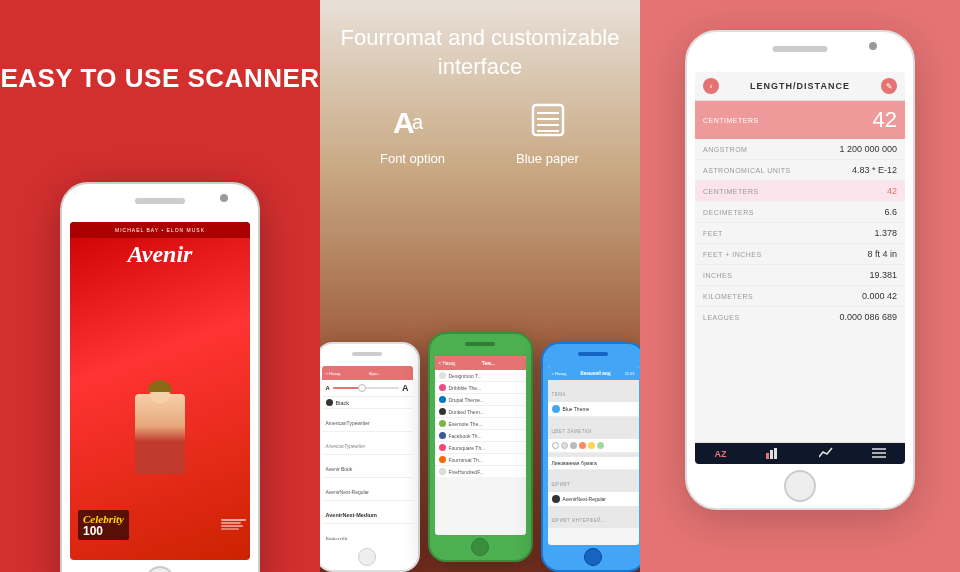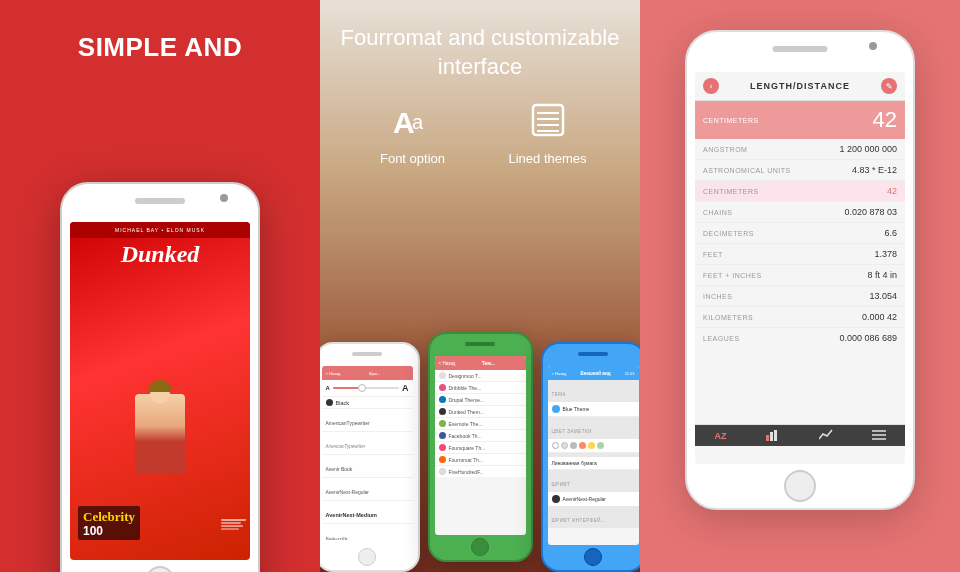--- a/index.html
+++ b/index.html
@@ -335,23 +335,23 @@
       color: #333;
       font-weight: 400;
     }
     .converter-row-highlighted {
       background: #fce4ec;
     }
     .converter-row-highlighted .converter-row-value {
       color: #e57373;
     }
     .converter-footer {
-      background: #404040;
-      position: absolute;
-      bottom: 18px;
+      background: #0f172a;
+      position: absolute;
+      bottom: 0;
       left: 0;
       right: 0;
       height: 22px;
       display: flex;
       align-items: center;
       justify-content: space-around;
       border-top: 1px solid #e0e0e0;
     }
     .converter-footer-icon {
       font-size: 11px;
@@ -368,48 +368,49 @@
       justify-content: space-between;
       font-size: 4px;
       color: white;
     }
   </style>
 </head>
 <body>
 
 <div class="panel-left">
   <div class="panel-left-title">
-    <span>SIMPLE AND</span><br>
+    <br>
+    <span>EASY TO USE SCANNER</span>
   </div>
 
   <div class="phone-left">
     <div class="phone-left-body">
       <div class="phone-left-speaker"></div>
       <div class="phone-left-camera"></div>
       <div class="phone-left-screen">
 
         <div style="width:100%;height:100%;background:linear-gradient(160deg,#cc0000 0%,#ff3333 40%,#cc2200 100%);position:relative;display:flex;flex-direction:column;align-items:center;justify-content:flex-start;overflow:hidden;">
 
           <div style="width:100%;background:#a00;height:16px;display:flex;align-items:center;justify-content:center;">
             <span style="color:white;font-size:5px;letter-spacing:1px;">MICHAEL BAY • ELON MUSK</span>
           </div>
 
-          <div style="color:white;font-size:24px;font-weight:900;font-style:italic;font-family:Georgia,serif;margin-top:4px;line-height:1;">Dunked</div>
+          <div style="color:white;font-size:24px;font-weight:900;font-style:italic;font-family:Georgia,serif;margin-top:4px;line-height:1;">Avenir</div>
 
           <div style="width:80%;height:60%;position:relative;display:flex;align-items:flex-end;justify-content:center;">
 
             <div style="width:50px;height:80px;background:linear-gradient(180deg,#f5d0a9 0%,#e8a87c 40%,#c0392b 60%,#c0392b 100%);border-radius:4px 4px 0 0;position:relative;margin-bottom:-5px;">
               <div style="width:20px;height:20px;background:#f5d0a9;border-radius:50%;position:absolute;top:-10px;left:50%;transform:translateX(-50%);"></div>
 
               <div style="width:24px;height:12px;background:#8b6914;border-radius:12px 12px 0 0;position:absolute;top:-14px;left:50%;transform:translateX(-50%);"></div>
             </div>
           </div>
 
           <div style="position:absolute;bottom:20px;left:8px;background:rgba(0,0,0,0.6);padding:3px 5px;border-radius:2px;">
-            <div style="color:#ffd700;font-size:13px;font-weight:900;font-family:Georgia,serif;">Celebrity</div>
+            <div style="color:#ffd700;font-size:11px;font-weight:900;font-style:italic;font-family:Georgia,serif;">Celebrity</div>
             <div style="color:white;font-size:12px;font-weight:900;line-height:1;">100</div>
           </div>
 
           <div style="position:absolute;bottom:30px;right:4px;display:flex;flex-direction:column;gap:1px;">
             <div style="width:25px;height:2px;background:rgba(255,255,255,0.6);border-radius:1px;"></div>
             <div style="width:20px;height:2px;background:rgba(255,255,255,0.5);border-radius:1px;"></div>
             <div style="width:22px;height:2px;background:rgba(255,255,255,0.5);border-radius:1px;"></div>
             <div style="width:18px;height:2px;background:rgba(255,255,255,0.4);border-radius:1px;"></div>
           </div>
         </div>
@@ -439,21 +440,21 @@
     <div class="feature-item">
       <div class="feature-icon">
         <svg width="42" height="42" viewBox="0 0 42 42">
           <rect x="6" y="6" width="30" height="30" rx="3" fill="none" stroke="white" stroke-width="2.5"></rect>
           <line x1="10" y1="14" x2="32" y2="14" stroke="white" stroke-width="2"></line>
           <line x1="10" y1="20" x2="32" y2="20" stroke="white" stroke-width="2"></line>
           <line x1="10" y1="26" x2="32" y2="26" stroke="white" stroke-width="2"></line>
           <line x1="10" y1="32" x2="32" y2="32" stroke="white" stroke-width="2"></line>
         </svg>
       </div>
-      <div class="feature-label">Lined themes</div>
+      <div class="feature-label">Blue paper</div>
     </div>
   </div>
 
   <div class="phones-middle">
 
     <div class="phone-small phone-small-white">
       <div class="phone-small-speaker" style="background:#ccc;"></div>
       <div class="phone-small-screen">
         <div class="mini-navbar">
           <span>&lt; Назад</span>
@@ -631,38 +632,34 @@
         </div>
         <div class="converter-row">
           <div class="converter-row-label">ASTRONOMICAL UNITS</div>
           <div class="converter-row-value">4.83 * E-12</div>
         </div>
         <div class="converter-row converter-row-highlighted">
           <div class="converter-row-label">CENTIMETERS</div>
           <div class="converter-row-value">42</div>
         </div>
         <div class="converter-row">
-          <div class="converter-row-label">CHAINS</div>
-          <div class="converter-row-value">0.020 878 03</div>
-        </div>
-        <div class="converter-row">
           <div class="converter-row-label">DECIMETERS</div>
           <div class="converter-row-value">6.6</div>
         </div>
         <div class="converter-row">
           <div class="converter-row-label">FEET</div>
           <div class="converter-row-value">1.378</div>
         </div>
         <div class="converter-row">
           <div class="converter-row-label">FEET + INCHES</div>
           <div class="converter-row-value">8 ft 4 in</div>
         </div>
         <div class="converter-row">
           <div class="converter-row-label">INCHES</div>
-          <div class="converter-row-value">13.054</div>
+          <div class="converter-row-value">19.381</div>
         </div>
         <div class="converter-row">
           <div class="converter-row-label">KILOMETERS</div>
           <div class="converter-row-value">0.000 42</div>
         </div>
         <div class="converter-row" style="border-bottom:none;">
           <div class="converter-row-label">LEAGUES</div>
           <div class="converter-row-value">0.000 086 689</div>
         </div>
       </div>

